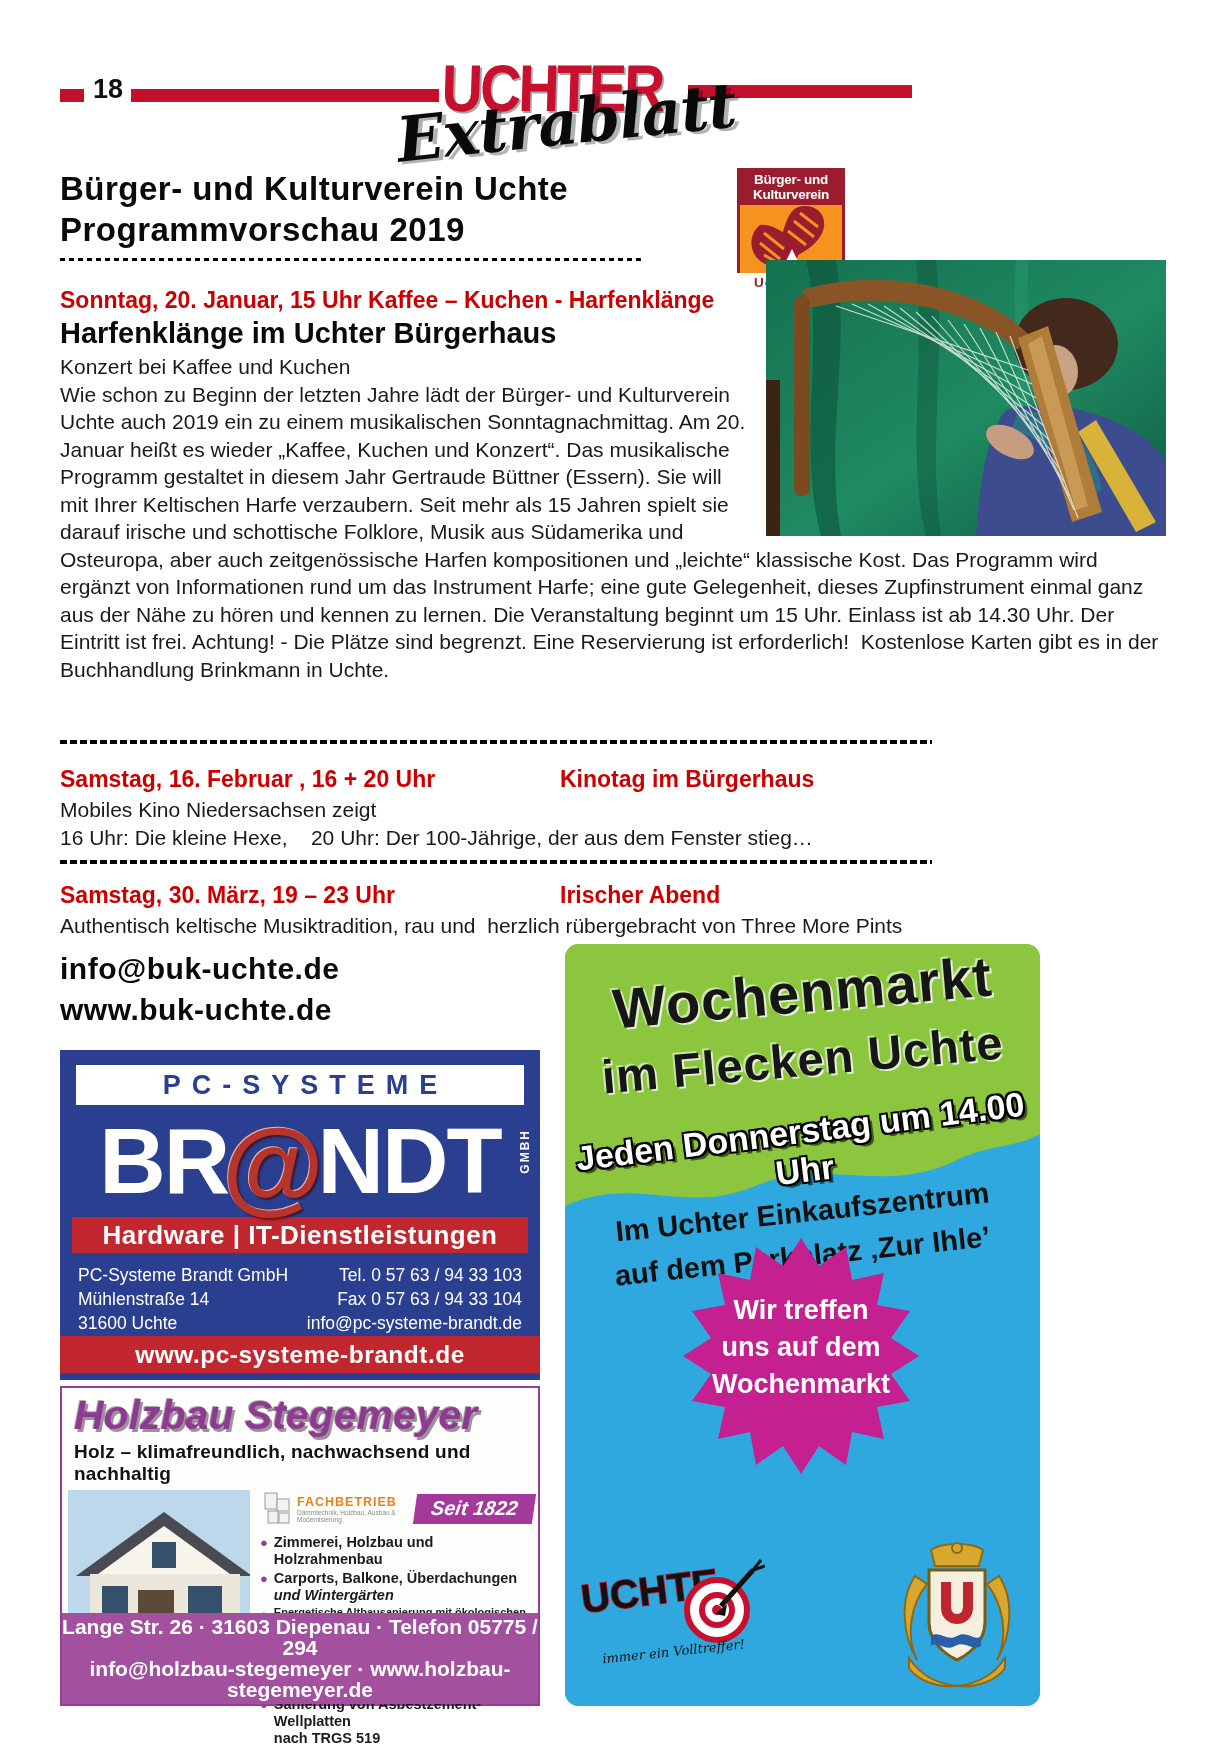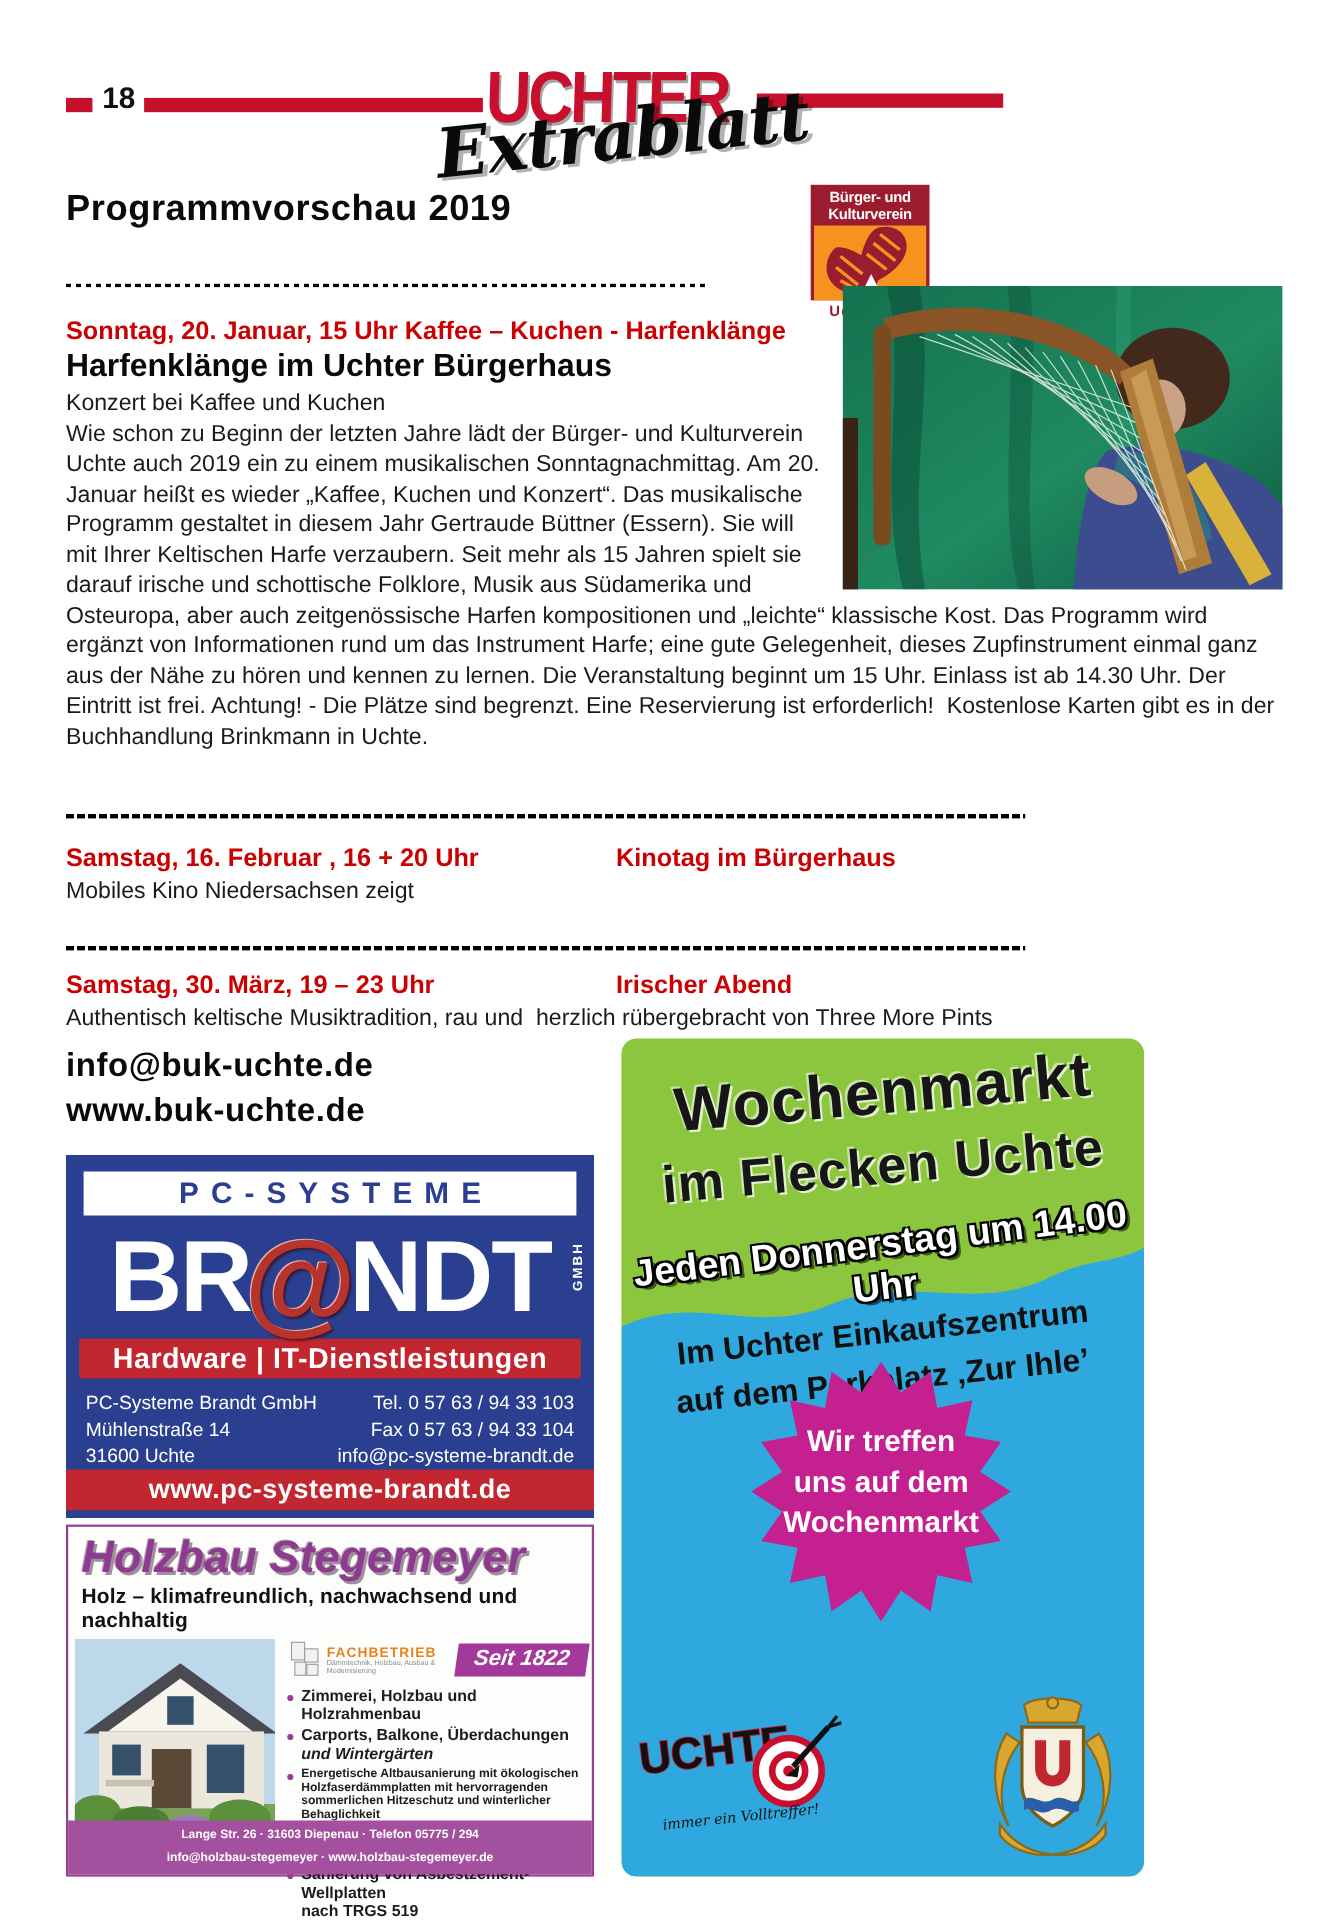--- a/index.html
+++ b/index.html
@@ -84,21 +84,21 @@
   .fach-text .fach-t2{color:#8a8a8a;font-size:6.5px;line-height:7.5px;width:110px;}
   .seit-badge{position:absolute;right:4px;top:6px;background:#a2399b;color:#fff;font-weight:bold;
         font-style:italic;font-size:20px;padding:3px 16px 4px 16px;transform:skewX(-8deg);}
   .hz-bullets{position:absolute;left:198px;top:46px;right:5px;}
   .hz-b{display:flex;gap:6px;margin-bottom:2px;}
   .hz-dot{color:#993c94;font-size:13px;line-height:17px;flex:0 0 auto;}
   .hz-bt{font-size:14.5px;font-weight:bold;line-height:17px;color:#1c1c1c;}
   .hz-bt .it{font-style:italic;}
   .hz-bt-small{font-size:11px;font-weight:bold;line-height:12.5px;color:#1c1c1c;}
   .hz-footer{position:absolute;left:0;right:0;bottom:0;background:#a3509f;color:#fff;text-align:center;
-        font-weight:bold;font-size:11px;line-height:21px;padding:3px 0 4px 0;}
+        font-weight:bold;font-size:21px;line-height:21px;padding:3px 0 4px 0;}
 
   
   .ad-wm{position:absolute;left:565px;top:944px;width:475px;height:762px;background:#8cc63e;
         border-radius:14px;overflow:hidden;}
   .wm-bg{position:absolute;left:0;top:0;width:475px;height:762px;}
   .wm-h1{position:absolute;left:0;right:0;top:16px;text-align:center;font-size:56px;font-weight:900;
         color:#161616;transform:rotate(-5deg);letter-spacing:1px;
         text-shadow:2px 2px 0 rgba(255,255,255,.75),-2px -2px 0 rgba(255,255,255,.55);}
   .wm-h2{position:absolute;left:0;right:0;top:88px;text-align:center;font-size:47px;font-weight:900;
         color:#161616;transform:rotate(-5deg);letter-spacing:1px;
@@ -122,20 +122,21 @@
 <div class="page">
 
   <div class="hdr-tick"></div>
   <div class="hdr-num">18</div>
   <div class="hdr-bar-l"></div>
   <div class="hdr-bar-r"></div>
   <div class="masthead-title">UCHTER</div>
   <div class="masthead-sub">Extrablatt</div>
 
   <div class="title-block">
+    <div>Bürger- und Kulturverein Uchte</div>
     <div>Programmvorschau 2019</div>
   </div>
 
   <div class="club-logo">
     <div class="club-logo-box">
       <div class="lg-line">Bürger- und</div>
       <div class="lg-line">Kulturverein</div>
       <div class="club-logo-orange">
         <svg width="102" height="68" viewBox="0 0 102 68">
           <g fill="#9a1c2e">
@@ -206,20 +207,21 @@
   </div>
 
   <div class="sep-bold" style="left:60px;top:740px;width:872px;"></div>
 
   <div class="event" style="top:766px;">
     <div class="evt-row">
       <span class="evt-date">Samstag, 16. Februar , 16 + 20 Uhr</span>
       <span class="evt-title">Kinotag im Bürgerhaus</span>
     </div>
     <div class="evt-line">Mobiles Kino Niedersachsen zeigt</div>
+    <div class="evt-line">16 Uhr: Die kleine Hexe,    20 Uhr: Der 100-Jährige, der aus dem Fenster stieg…</div>
   </div>
 
   <div class="sep-bold" style="left:60px;top:860px;width:872px;"></div>
 
   <div class="event" style="top:882px;">
     <div class="evt-row">
       <span class="evt-date">Samstag, 30. März, 19 – 23 Uhr</span>
       <span class="evt-title">Irischer Abend</span>
     </div>
     <div class="evt-line">Authentisch keltische Musiktradition, rau und  herzlich rübergebracht von Three More Pints</div>

